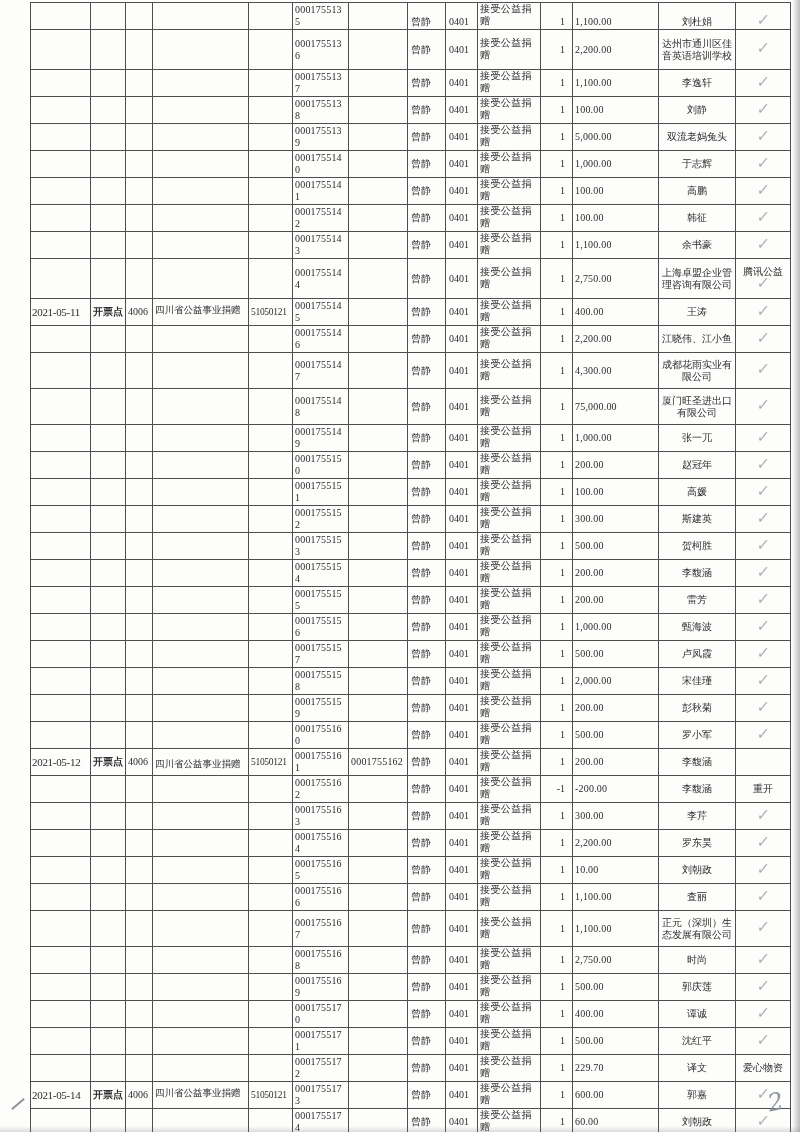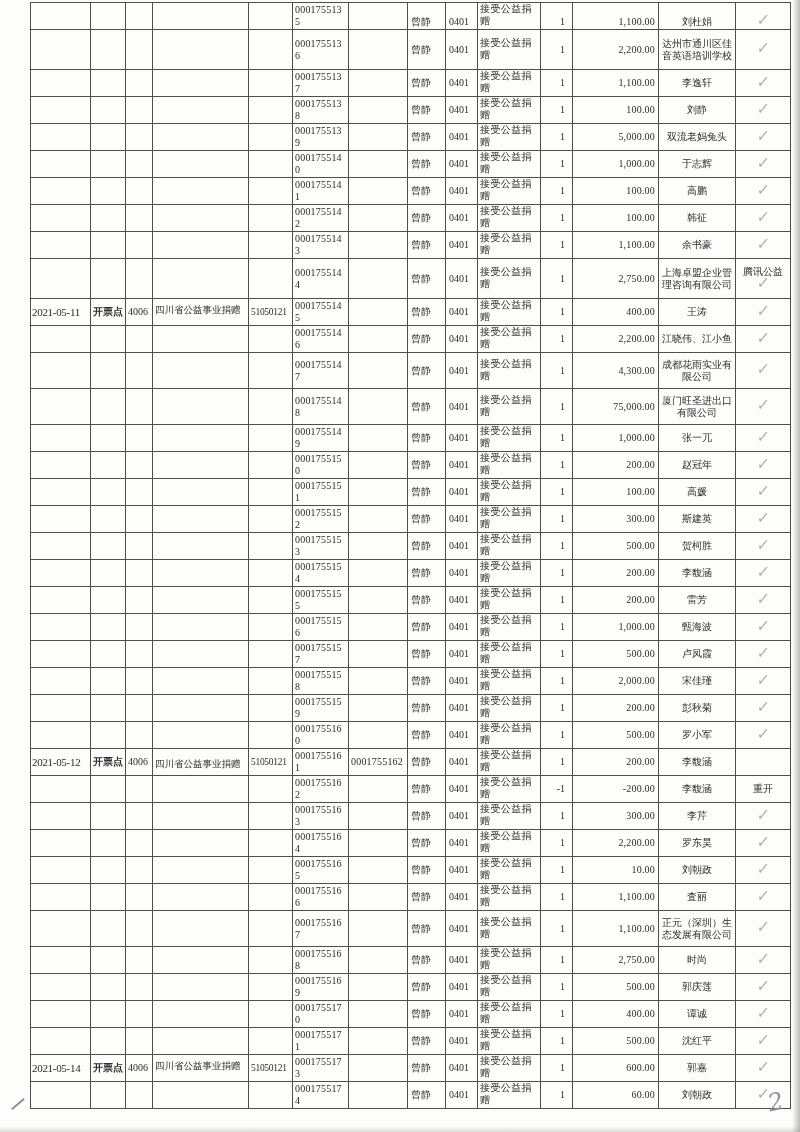--- a/index.html
+++ b/index.html
@@ -42,21 +42,21 @@
   .c-code{font-size:10px;}
   .c-desc{padding:0 2px;}
   .c-desc .clip{max-height:24px;overflow:hidden;font-size:9.5px;line-height:20px;}
   tr.desc-clipped .c-desc .clip{max-height:17px;}
   .c-org{font-size:9.5px;letter-spacing:-.3px;}
   .c-inv{font-size:10px;letter-spacing:.2px;}
   .c-person{padding-left:3px;margin-left:16px;}
   .c-icode{padding-left:3px;}
   .c-item{letter-spacing:.4px;font-family:Liberation Mono, monospace;}
   .c-qty{text-align:right;padding-right:7px;}
-  .c-amount{text-align:right;padding-right:3px;letter-spacing:.2px;margin-top:34px;}
+  .c-amount{text-align:left;padding-right:3px;letter-spacing:.2px;margin-top:34px;}
   .c-payer{padding-left:2px;text-align:center;}
   .c-remark{text-align:center;padding:1px;}
   .check{
     display:none;
     font-family:"DejaVu Sans",sans-serif;
     color:#a9aeae;font-size:15px;line-height:10px;
     transform:rotate(-5deg) skewX(-10deg);
   }
   .show-check{display:inline-block;}
   .page-num{
@@ -751,20 +751,38 @@
     <td class="c-inv">0001755171</td>
     <td class="c-inv"></td>
     <td class="c-person">曾静</td>
     <td class="c-icode">0401</td>
     <td class="c-item">接受公益捐赠</td>
     <td class="c-qty">1</td>
     <td class="c-amount">500.00</td>
     <td class="c-payer"><span>沈红平</span></td>
     <td class="c-remark"><span></span> <span class="check remark-check show-check">✓</span></td>
   </tr>
+        <tr>
+    <td class="c-date"></td>
+    <td class="c-point"></td>
+    <td class="c-code"></td>
+    <td class="c-desc">
+            <div class="clip"></div>
+          </td>
+    <td class="c-org"></td>
+    <td class="c-inv">0001755172</td>
+    <td class="c-inv"></td>
+    <td class="c-person">曾静</td>
+    <td class="c-icode">0401</td>
+    <td class="c-item">接受公益捐赠</td>
+    <td class="c-qty">1</td>
+    <td class="c-amount">229.70</td>
+    <td class="c-payer"><span>译文</span></td>
+    <td class="c-remark"><span>爱心物资</span> </td>
+  </tr>
         <tr style="height: 26px;">
     <td class="c-date">2021-05-14</td>
     <td class="c-point">开票点</td>
     <td class="c-code">4006</td>
     <td class="c-desc">
             <div class="clip">四川省公益事业捐赠统一票据（电子）</div>
           </td>
     <td class="c-org">51050121</td>
     <td class="c-inv">0001755173</td>
     <td class="c-inv"></td>

